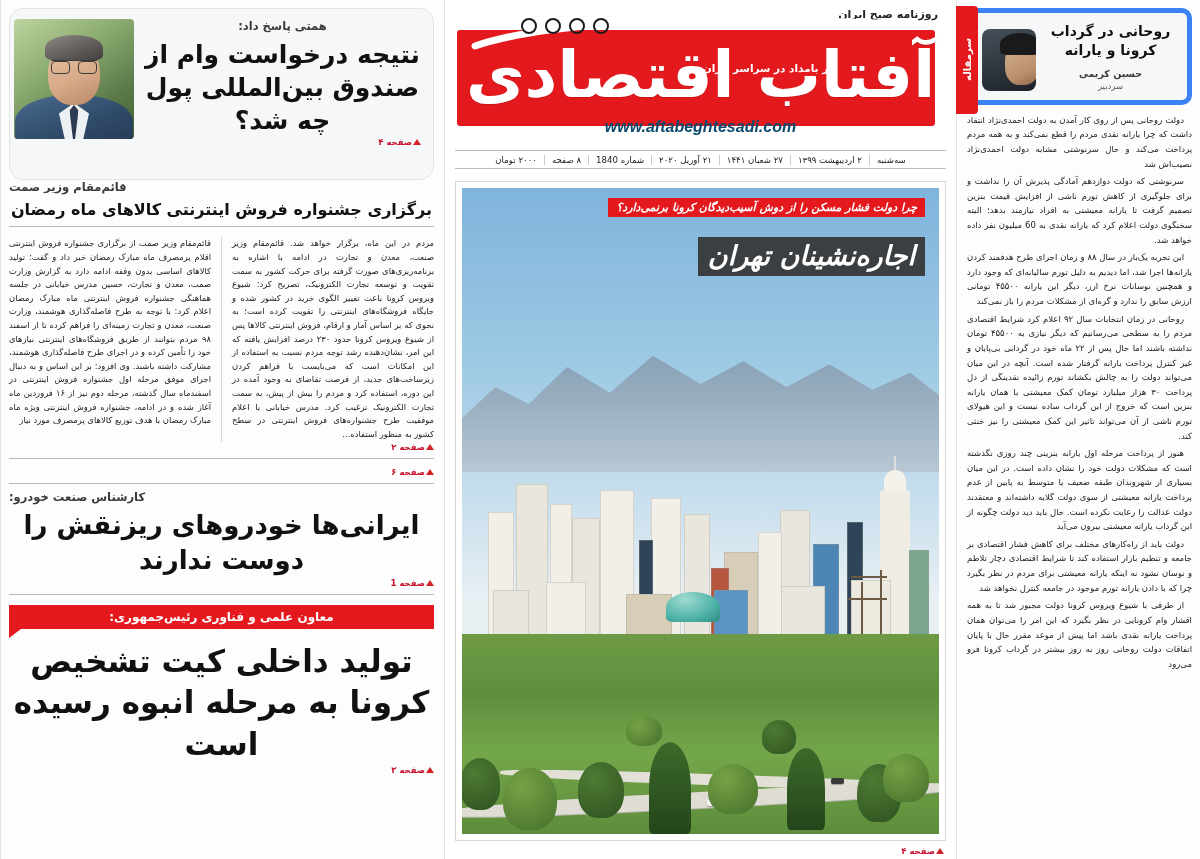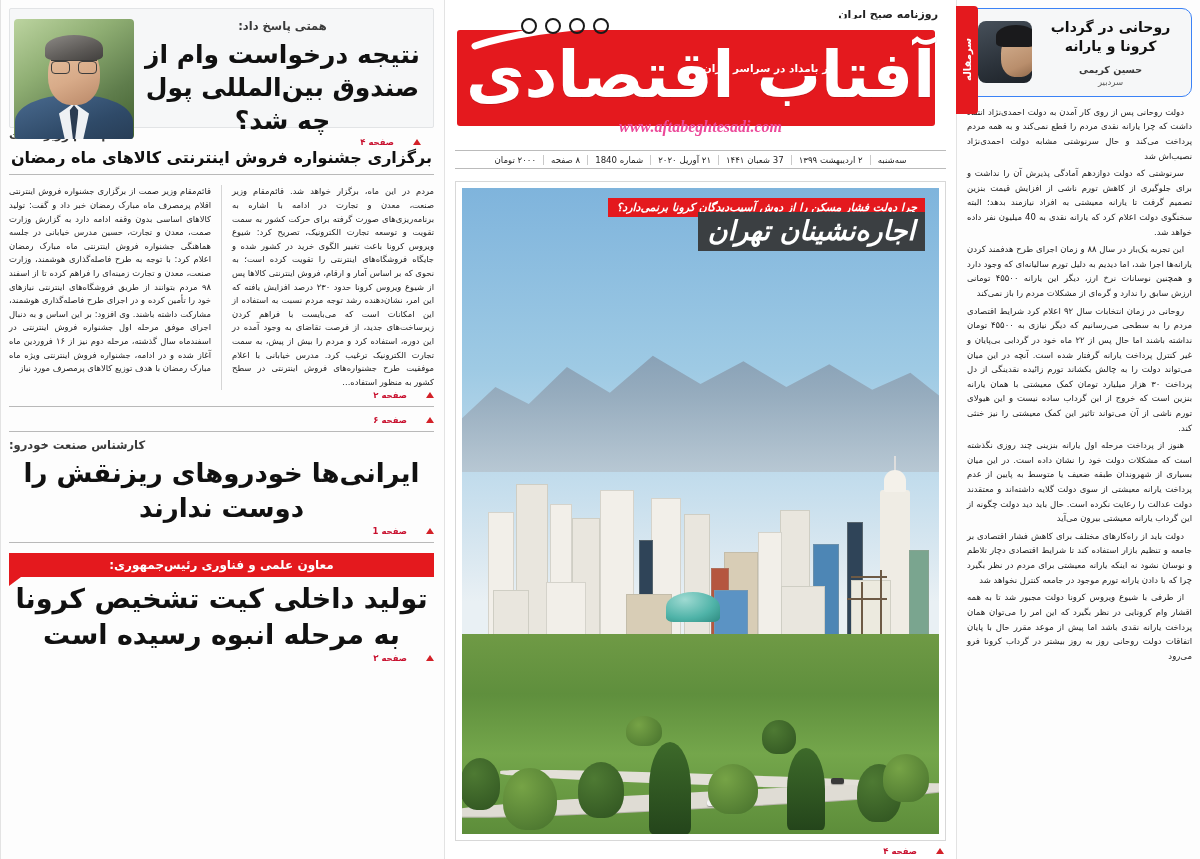--- a/index.html
+++ b/index.html
@@ -17,21 +17,21 @@
   .kicker{
     font-size:11.5px;font-weight:bold;color:#3a3a3a;text-align:center;
     letter-spacing:0px;line-height:1.3;margin-bottom:4px;
   }
   .kicker-r{text-align:left;}
   .headline{
     font-weight:bold;color:#111;text-align:center;line-height:1.3;
   }
   .rule{height:1px;background:#b9b9b9;margin:6px 0;}
   .pageref{
-    display:flex;align-items:center;gap:19px;
+    display:flex;align-items:center;gap:1px;
     font-size:8.5px;color:#c8102e;font-weight:bold;direction:rtl;
   }
   .pageref .tri{
     width:0;height:0;border-left:4px solid transparent;border-right:4px solid transparent;
     border-bottom:6px solid #d32128;display:inline-block;
   }
   .pageref.left{justify-content:flex-start;}
   .bodytext{
     font-size:8.4px;line-height:1.62;color:#1b1b1b;text-align:justify;
     text-align-last:right;direction:rtl;
@@ -39,22 +39,22 @@
   .bodytext p{margin:0 0 3px 0;text-indent:8px;}
 
   
   .col-left{
     position:absolute;left:0;top:0;width:444px;height:859px;
     box-sizing:border-box;padding:8px 10px 0 8px;
     border-left:1px solid #e3e3e3;
   }
   .lead-box{
     display:flex;flex-direction:row-reverse;align-items:flex-start;gap:10px;
-    background:#f6f7f8;border:1px solid #e2e4e6;border-radius:2px;
-    padding:10px 12px 8px 4px;height:120px;box-sizing:border-box;
+    background:#f6f7f8;border:1px solid #e2e4e6;border-radius:14px;
+    padding:10px 12px 8px 4px;height:172px;box-sizing:border-box;
   }
   .lead-text{flex:1;display:flex;flex-direction:column;justify-content:center;}
   .lead-text .headline{font-size:25px;line-height:1.32;}
   .photo-hemmati{
     width:120px;height:120px;border-radius:4px;flex:0 0 120px;position:relative;overflow:hidden;
     background:linear-gradient(145deg,#bcd4a0 0%,#8fae73 35%,#5f7d4c 70%,#41602f 100%);
   }
   .photo-hemmati .suit{
     position:absolute;left:50%;bottom:-14px;transform:translateX(-50%);
     width:118px;height:58px;border-radius:46% 46% 0 0;
@@ -103,21 +103,21 @@
   .sec4 .headline{font-size:26px;line-height:1.33;}
 
   .redbar{
     background:#e4191e;color:#fff;font-weight:bold;font-size:12px;
     text-align:center;padding:5px 8px;margin-top:10px;position:relative;
   }
   .redbar:after{
     content:"";position:absolute;left:0;bottom:-9px;border-top:9px solid #e4191e;
     border-right:12px solid transparent;
   }
-  .sec5 .headline{font-size:27px;line-height:1.34;margin-top:4px;}
+  .sec5 .headline{font-size:31px;line-height:1.34;margin-top:12px;}
 
   
   .col-center{
     position:absolute;left:444px;top:0;width:512px;height:859px;box-sizing:border-box;
     border-left:1px solid #e3e3e3;background:#fff;
   }
   .masthead{position:relative;height:150px;}
   .mast-red{
     position:absolute;left:12px;top:30px;width:478px;height:96px;background:#e4191e;border-radius:3px;
   }
@@ -131,22 +131,22 @@
     position:absolute;left:24px;top:14px;width:454px;height:40px;pointer-events:none;
   }
   .mast-tagline-top{
     position:absolute;right:18px;top:8px;font-size:11px;font-weight:bold;color:#222;
   }
   .mast-tagline-in{
     position:absolute;right:120px;top:62px;font-size:10.5px;font-weight:bold;color:#fff;
   }
   .mast-site{
     position:absolute;left:0;right:0;top:118px;text-align:center;
-    font-family:Liberation Serif, serif;
-    font-style:italic;font-weight:bold;font-size:16px;color:#ec4899;direction:ltr;
+    font-family:Liberation Sans, sans-serif;
+    font-style:italic;font-weight:bold;font-size:16px;color:#0c4a6e;direction:ltr;
   }
   .mast-jaar{
     position:absolute;left:548px;top:0px;width:66px;height:30px;background:#f2aeb2;
     display:flex;align-items:center;justify-content:center;color:#fff;font-weight:bold;font-size:13px;
   }
   .dateline{
     display:flex;flex-direction:row;align-items:center;justify-content:center;
     gap:0px;border-top:1px solid #bbb;border-bottom:1px solid #bbb;
     height:17px;font-size:8.6px;color:#222;direction:rtl;margin:0 10px;
   }
@@ -206,36 +206,36 @@
   .tree{position:absolute;border-radius:50% 50% 42% 42%;}
   .tree.dark{background:radial-gradient(circle at 35% 30%,#4e7a33,#2f5320);}
   .tree.mid{background:radial-gradient(circle at 35% 30%,#76a346,#46702c);}
   .tree.conifer{border-radius:50% 50% 8% 8%;background:linear-gradient(180deg,#3d6a2a,#24451b);}
 
   .photo-kicker{
     position:absolute;right:14px;top:10px;background:#e4191e;color:#fff;
     font-size:11px;font-weight:bold;padding:3px 8px;white-space:nowrap;z-index:5;
   }
   .photo-head{
-    position:absolute;right:14px;top:24px;z-index:5;display:flex;flex-direction:column;align-items:flex-end;gap:2px;
+    position:absolute;right:14px;top:49px;z-index:5;display:flex;flex-direction:column;align-items:flex-end;gap:2px;
   }
   .photo-head span{
     background:#3b3f42;color:#fff;font-size:27px;font-weight:bold;line-height:1.28;
     padding:2px 10px;white-space:nowrap;
   }
   .photo-pageref{margin:5px 12px 0 0;}
 
   
   .col-right{
     position:absolute;left:956px;top:0;width:244px;height:859px;box-sizing:border-box;
     padding:8px 8px 0 10px;border-left:1px solid #e3e3e3;background:#fdfdfd;
   }
   .edit-box{
-    display:flex;flex-direction:row-reverse;align-items:center;gap:8px;
-    background:#f6f7f8;border:1px solid #3b82f6;border-radius:10px;padding:9px 10px;
+    display:flex;flex-direction:row-reverse;align-items:flex-end;gap:8px;
+    background:#f6f7f8;border:5px solid #3b82f6;border-radius:10px;padding:9px 10px;
   }
   .edit-photo{
     width:54px;height:62px;border-radius:8px;flex:0 0 54px;position:relative;overflow:hidden;
     background:linear-gradient(160deg,#47505a 0%,#2c333b 60%,#1d2228 100%);
   }
   .edit-photo .eface{
     position:absolute;left:42%;bottom:6px;width:34px;height:44px;border-radius:46% 46% 40% 40%;
     background:linear-gradient(155deg,#d7b494 0%,#b98e6c 70%,#8e6749 100%);
   }
   .edit-photo .ehair{
@@ -341,21 +341,21 @@
         <circle cx="84" cy="12" r="7" fill="none" stroke="#1a1a1a" stroke-width="2"></circle>
         <circle cx="108" cy="12" r="7" fill="none" stroke="#1a1a1a" stroke-width="2"></circle>
         <circle cx="132" cy="12" r="7" fill="none" stroke="#1a1a1a" stroke-width="2"></circle>
       </svg>
       <div class="mast-site">www.aftabeghtesadi.com</div>
     </div>
 
     <div class="dateline">
       <span>سه‌شنبه</span>
       <span>۲ اردیبهشت ۱۳۹۹</span>
-      <span>37 شعبان ۱۴۴۱</span>
+      <span>۲۷ شعبان ۱۴۴۱</span>
       <span>۲۱ آوریل ۲۰۲۰</span>
       <span>شماره 1840</span>
       <span>۸ صفحه</span>
       <span>۲۰۰۰ تومان</span>
     </div>
 
     <div class="photo-wrap">
       <div class="photo">
         <div class="sky"></div>
         <div class="mountain"></div>
@@ -440,21 +440,21 @@
       <div class="edit-meta">
         <div class="edit-title">روحانی در گرداب کرونا و یارانه</div>
         <div class="edit-author">حسین کریمی</div>
         <div class="edit-role">سردبیر</div>
       </div>
     </div>
 
     <div class="edit-body">
       <div class="bodytext">
         <p>دولت روحانی پس از روی کار آمدن به دولت احمدی‌نژاد انتقاد داشت که چرا یارانه نقدی مردم را قطع نمی‌کند و به همه مردم پرداخت می‌کند و حال سرنوشتی مشابه دولت احمدی‌نژاد نصیب‌اش شد</p>
-        <p>سرنوشتی که دولت دوازدهم آمادگی پذیرش آن را نداشت و برای جلوگیری از کاهش تورم ناشی از افزایش قیمت بنزین تصمیم گرفت تا یارانه معیشتی به افراد نیازمند بدهد؛ البته سخنگوی دولت اعلام کرد که یارانه نقدی به 40 میلیون نفر داده خواهد شد.</p>
+        <p>سرنوشتی که دولت دوازدهم آمادگی پذیرش آن را نداشت و برای جلوگیری از کاهش تورم ناشی از افزایش قیمت بنزین تصمیم گرفت تا یارانه معیشتی به افراد نیازمند بدهد؛ البته سخنگوی دولت اعلام کرد که یارانه نقدی به 60 میلیون نفر داده خواهد شد.</p>
         <p>این تجربه یک‌بار در سال ۸۸ و زمان اجرای طرح هدفمند کردن یارانه‌ها اجرا شد، اما دیدیم به دلیل تورم سالیانه‌ای که وجود دارد و همچنین نوسانات نرخ ارز، دیگر این یارانه ۴۵۵۰۰ تومانی ارزش سابق را ندارد و گره‌ای از مشکلات مردم را باز نمی‌کند</p>
         <p>روحانی در زمان انتخابات سال ۹۲ اعلام کرد شرایط اقتصادی مردم را به سطحی می‌رسانیم که دیگر نیازی به ۴۵۵۰۰ تومان نداشته باشند اما حال پس از ۲۲ ماه خود در گردابی بی‌پایان و غیر کنترل پرداخت یارانه گرفتار شده است. آنچه در این میان می‌تواند دولت را به چالش بکشاند تورم زائیده نقدینگی از دل پرداخت ۳۰ هزار میلیارد تومان کمک معیشتی با همان یارانه بنزین است که خروج از این گرداب ساده نیست و این هیولای تورم ناشی از آن می‌تواند تاثیر این کمک معیشتی را نیز خنثی کند.</p>
         <p>هنوز از پرداخت مرحله اول یارانه بنزینی چند روزی نگذشته است که مشکلات دولت خود را نشان داده است. در این میان بسیاری از شهروندان طبقه ضعیف یا متوسط به پایین از عدم پرداخت یارانه معیشتی از سوی دولت گلایه داشته‌اند و معتقدند دولت عدالت را رعایت نکرده است. حال باید دید دولت چگونه از این گرداب یارانه معیشتی بیرون می‌آید</p>
         <p>دولت باید از راه‌کارهای مختلف برای کاهش فشار اقتصادی بر جامعه و تنظیم بازار استفاده کند تا شرایط اقتصادی دچار تلاطم و نوسان نشود نه اینکه یارانه معیشتی برای مردم در نظر بگیرد چرا که با دادن یارانه تورم موجود در جامعه کنترل نخواهد شد</p>
         <p>از طرفی با شیوع ویروس کرونا دولت مجبور شد تا به همه اقشار وام کرونایی در نظر بگیرد که این امر را می‌توان همان پرداخت یارانه نقدی باشد اما پیش از موعد مقرر حال با پایان اتفاقات دولت روحانی روز به روز بیشتر در گرداب کرونا فرو می‌رود</p>
       </div>
     </div>
   </div>
 
 </div>

